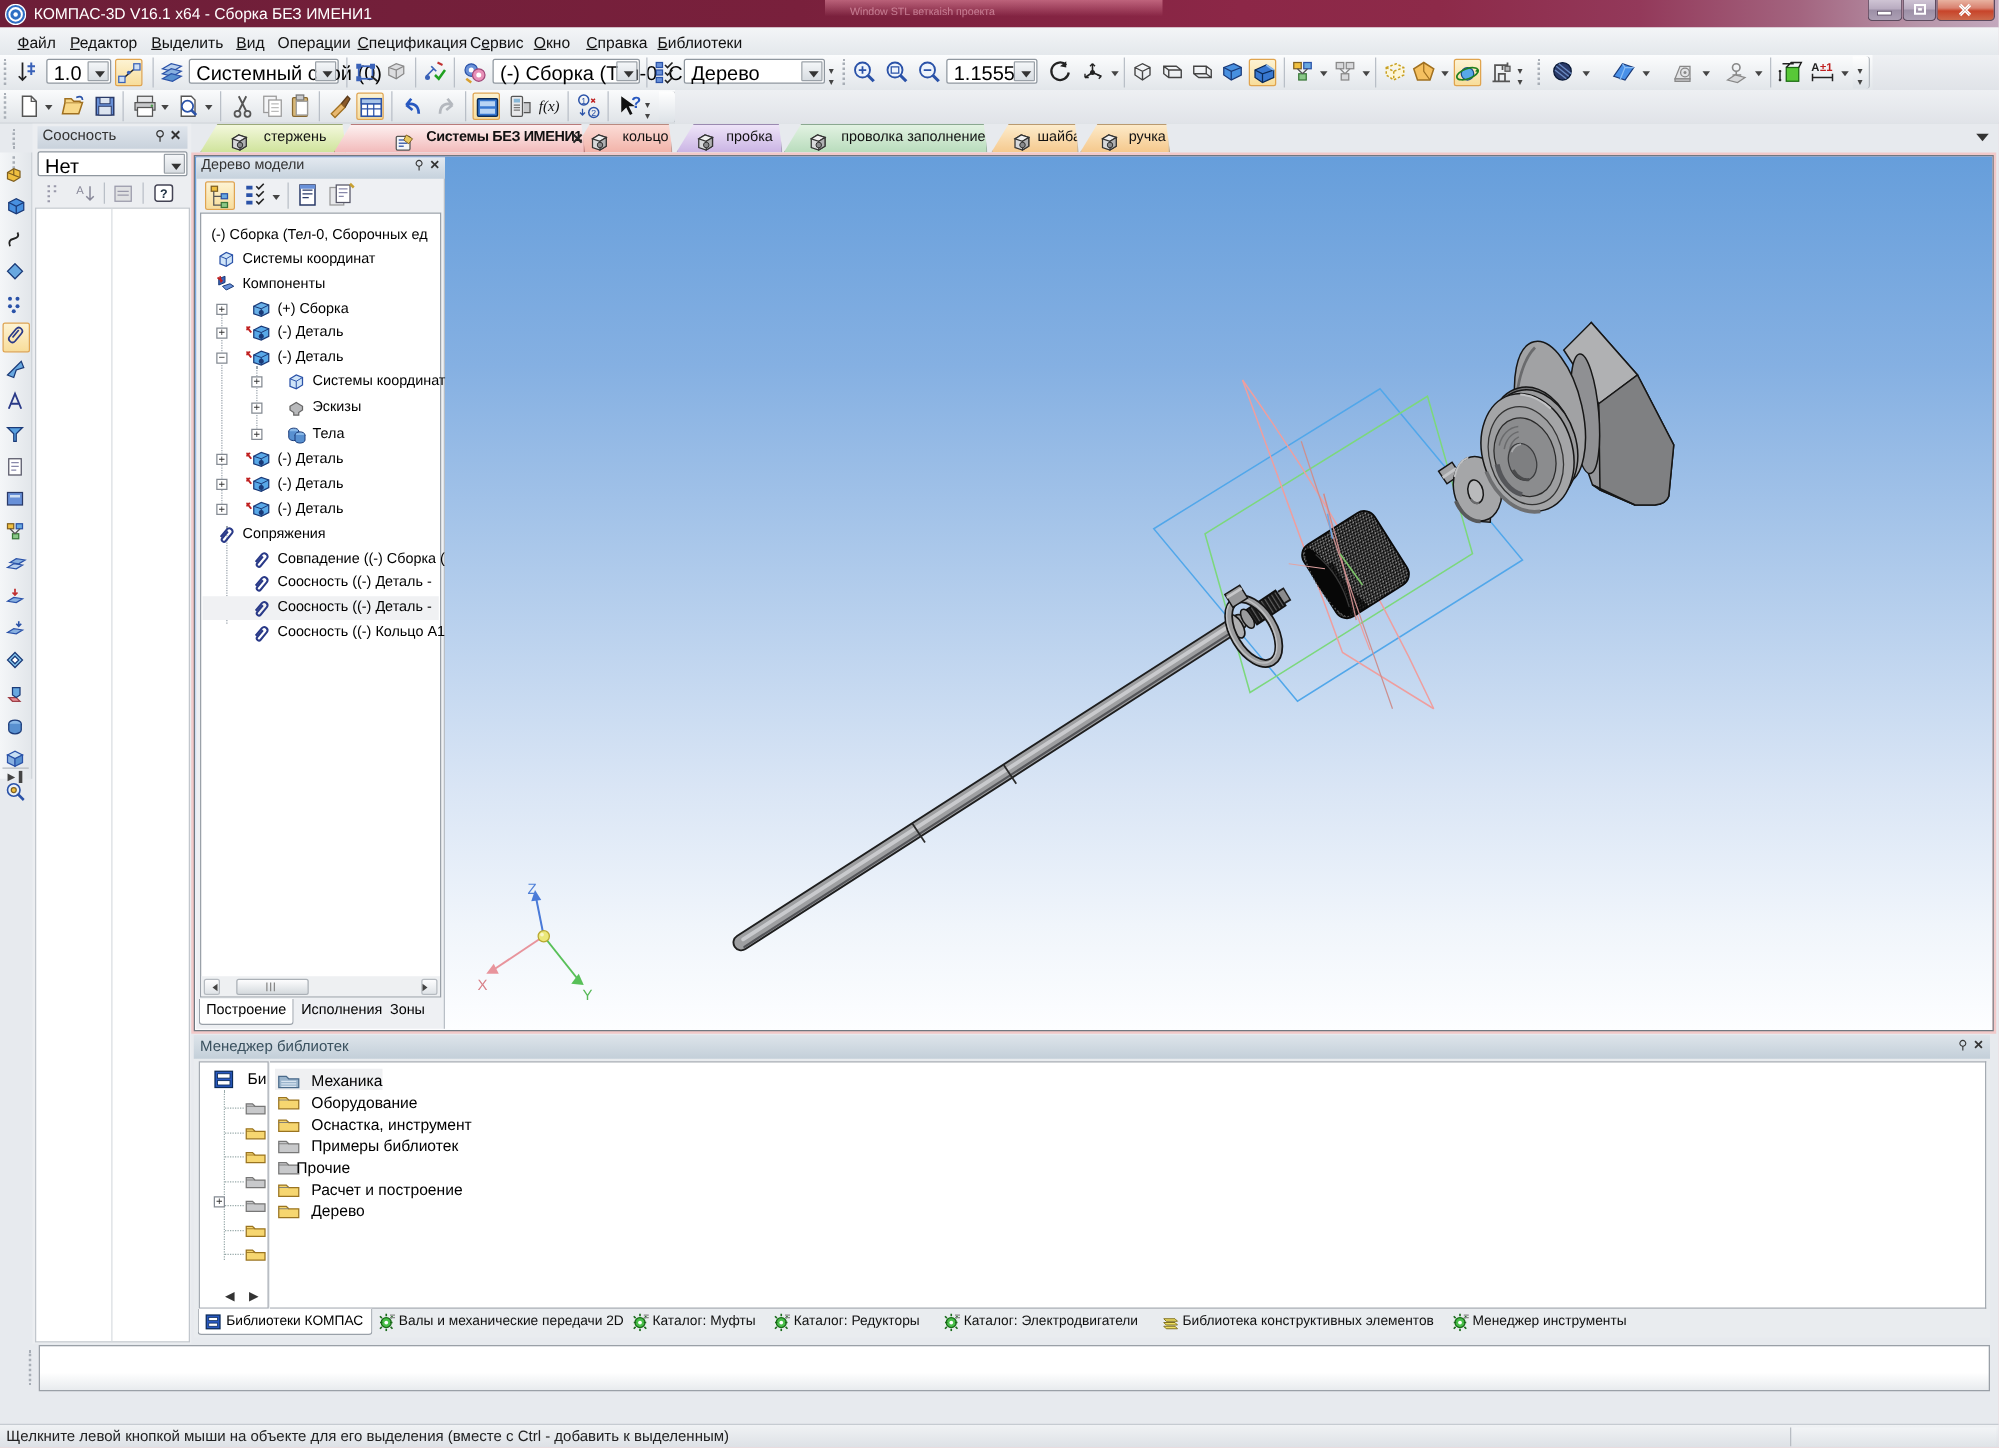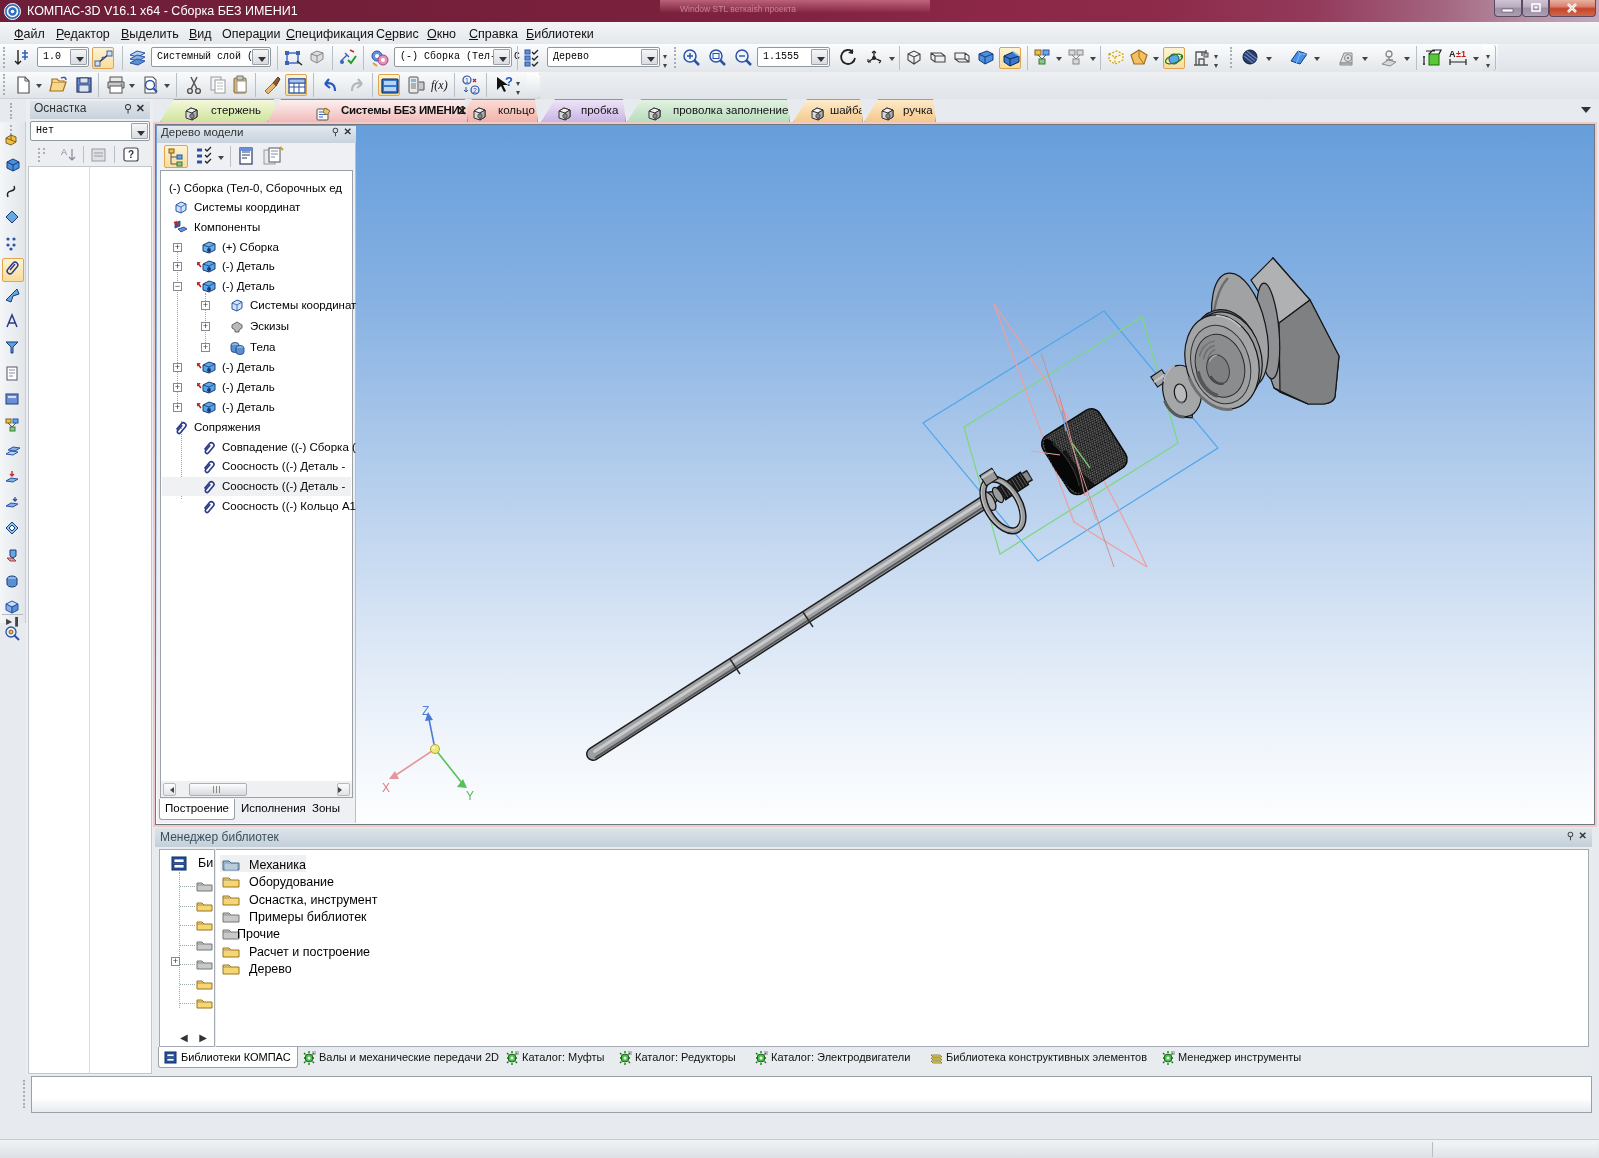--- a/index.html
+++ b/index.html
@@ -24,21 +24,21 @@
 .menuitem u { text-decoration:underline; }
 
 
 #tb1 { left:0; top:44px; width:1599px; height:28px; background:linear-gradient(to bottom,#fbfcfd,#e2e6ea); }
 #tb2 { left:0; top:72px; width:1599px; height:27px; background:linear-gradient(to bottom,#fafbfc,#e0e4e8); border-bottom:1px solid #cdd2d8; }
 .grip { position:absolute; width:3px; border-left:2px dotted #a8aeb6; }
 .tsep { position:absolute; width:1px; background:#b9bfc7; }
 .ticon { position:absolute; width:22px; height:22px; }
 .ticon svg { display:block; }
 .hi { background:linear-gradient(to bottom,#fdf3d3,#f8dd9a); border:1px solid #e0a44e; border-radius:2px; }
-.combo { position:absolute; height:20px; background:#fff; border:1px solid #8f979f; border-radius:2px; font-size:10px; color:#000;font-family:Liberation Mono, monospace; }
+.combo { position:absolute; height:20px; background:#fff; border:1px solid #8f979f; border-radius:2px; font-size:16px; color:#000; }
 .combo .ct { position:absolute; left:5px; top:3px; white-space:nowrap; overflow:hidden; }
 .combo .da { position:absolute; right:1px; top:1px; bottom:1px; width:17px; border:1px solid #9aa1a8; border-radius:1px;
   background:linear-gradient(to bottom,#f4f6f8,#d8dde2); }
 .combo .da:after { content:""; position:absolute; left:5px; top:7px; border:4px solid transparent; border-top:5px solid #333; }
 .dropbtn { position:absolute; width:11px; height:22px; }
 .dropbtn:after { content:""; position:absolute; left:2px; top:10px; border:3.5px solid transparent; border-top:4px solid #444; }
 .tbend { position:absolute; width:14px; background:linear-gradient(to bottom,#fff,#dde2e7); border-radius:0 3px 3px 0; border-right:1px solid #b5bac0; }
 .ovf { position:absolute; font-size:8px; color:#444; }
 
 
@@ -677,21 +677,21 @@
         <circle cx="8" cy="8" r="5" fill="#e8f0f8" stroke="#2a52a8" stroke-width="1.3"></circle>
         <path d="M11,11 L16,16" stroke="#2a52a8" stroke-width="2"></path>
         <circle cx="8" cy="8" r="2" fill="#f0c040" stroke="#806020"></circle>
       </svg></span>
     <span style="position:absolute;left:2px;top:492px;width:21px;height:1px;background:#b5bac0"></span>
     <span style="position:absolute;left:6px;top:495px;font-size:8px;color:#444">▶▐</span>
   </div>
 
 <div class="abs" style="left:10px;top:103px;width:3px;height:16px;border-left:2px dotted #a8aeb6"></div>
 <div class="abs" id="proppanel"></div>
-<div class="abs" id="prophead"><span style="margin-left:4px">Оснастка</span><span style="position:absolute;right:18px;top:1px;font-size:11px">⚲</span><span style="position:absolute;right:5px;top:1px;font-weight:bold;font-size:11px">✕</span></div>
+<div class="abs" id="prophead"><span style="margin-left:4px">Соосность</span><span style="position:absolute;right:18px;top:1px;font-size:11px">⚲</span><span style="position:absolute;right:5px;top:1px;font-weight:bold;font-size:11px">✕</span></div>
 <div class="abs combo" id="propcombo">
     <span class="ct">Нет</span>
     <span class="da"></span>
   </div>
 <div class="abs" id="propicons">
     <span style="position:absolute;left:4px;top:2px;width:22px;height:20px"><svg width="22" height="20" viewBox="0 0 22 20">
         <path d="M4,4 h2 M4,8 h2 M4,12 h2 M4,16 h2 M9,4 h2 M9,8 h2" stroke="#99a" stroke-width="1.6"></path>
       </svg></span>
     <span style="position:absolute;left:28px;top:2px;width:22px;height:20px"><svg width="22" height="20" viewBox="0 0 22 20">
         <text x="3" y="10" font-size="9" fill="#889">А</text>
@@ -1172,13 +1172,13 @@
         <circle cx="7" cy="8" r="4" fill="#48c048" stroke="#1a6a1a"></circle>
         <circle cx="7" cy="8" r="1.5" fill="#fff"></circle>
         <path d="M7,3 L7,1 M7,13 L7,15 M2,8 L4,8 M10,8 L12,8 M3.5,4.5 L2,3 M10.5,4.5 L12,3 M3.5,11.5 L2,13 M10.5,11.5 L12,13" stroke="#1a6a1a" stroke-width="1.3"></path>
         <path d="M10,2 h4 M10,4 h4" stroke="#888" stroke-width="1"></path>
       </svg></span>
     <span style="position:absolute;left:1023px;top:4px" class="libtab">Менеджер инструменты</span>
   </div>
 
 <div class="abs" id="msgbar"></div>
 <div class="abs" style="left:23px;top:1080px;width:3px;height:28px;border-left:2px dotted #a8aeb6"></div>
-<div class="abs" id="statusbar"><span style="position:absolute;left:1432px;top:2px;width:165px;height:15px;border-left:1px solid #b8bdc3;background:linear-gradient(to bottom,#f2f4f6,#e0e4e8)"></span></div>
+<div class="abs" id="statusbar"><span style="position:absolute;left:1432px;top:2px;width:165px;height:15px;border-left:1px solid #b8bdc3;background:linear-gradient(to bottom,#f2f4f6,#e0e4e8)"></span><span style="margin-left:5px;position:relative;top:2px">Щелкните левой кнопкой мыши на объекте для его выделения (вместе с Ctrl - добавить к выделенным)</span></div>
 
 </body></html>

